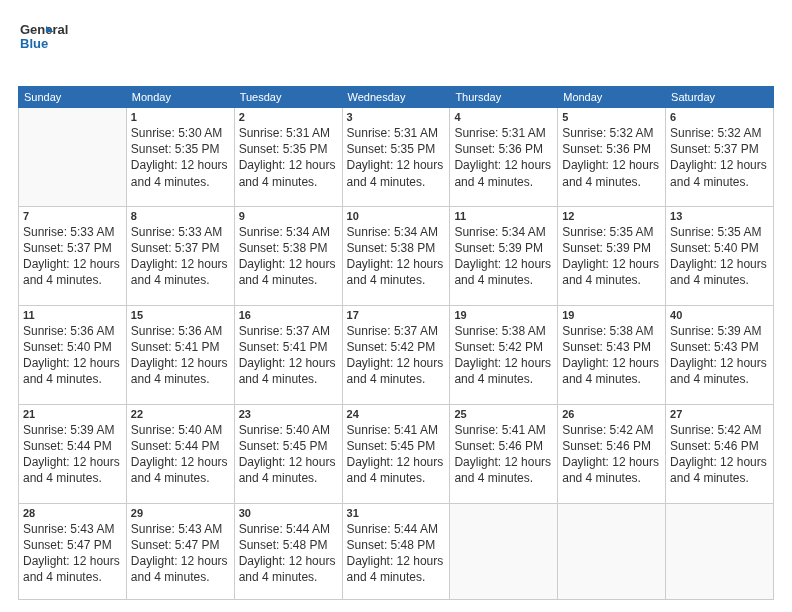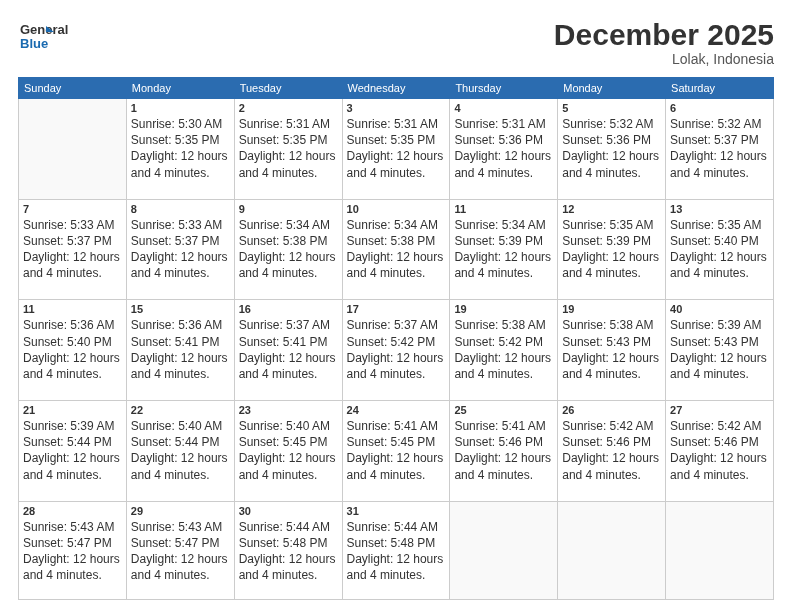--- a/index.html
+++ b/index.html
@@ -43,20 +43,21 @@
     }
     .location {
       font-size: 14px;
       color: #555;
     }
     .calendar {
       flex: 1;
       border-collapse: collapse;
       width: 100%;
       font-size: 9.5px;
+      margin-top: 22px;
     }
     .calendar th {
       background: #2b6cb0;
       color: #fff;
       text-align: left;
       padding: 4px 5px;
       font-size: 11px;
       font-weight: normal;
       border: 1px solid #2b6cb0;
     }
@@ -89,24 +90,20 @@
 <body>
 
 <div class="page">
   <div class="header">
     <div class="logo">
       <svg class="logo-icon" viewBox="0 0 70 36" style="width: 70px; height: 36px;">
         <text x="2" y="16" font-size="13" font-weight="bold" fill="#333" font-family="Arial">General</text>
         <text x="2" y="30" font-size="13" font-weight="bold" fill="#1a6ab0" font-family="Arial">Blue</text>
         <polygon points="28,8 36,14 28,14" fill="#1a6ab0"></polygon>
       </svg>
-    </div>
-    <div class="title-block">
-      <div class="month-title">December 2025</div>
-      <div class="location">Lolak, Indonesia</div>
     </div>
   </div>
 
   <table class="calendar">
     <thead>
       <tr>
         <th>Sunday</th>
         <th>Monday</th>
         <th>Tuesday</th>
         <th>Wednesday</th>

